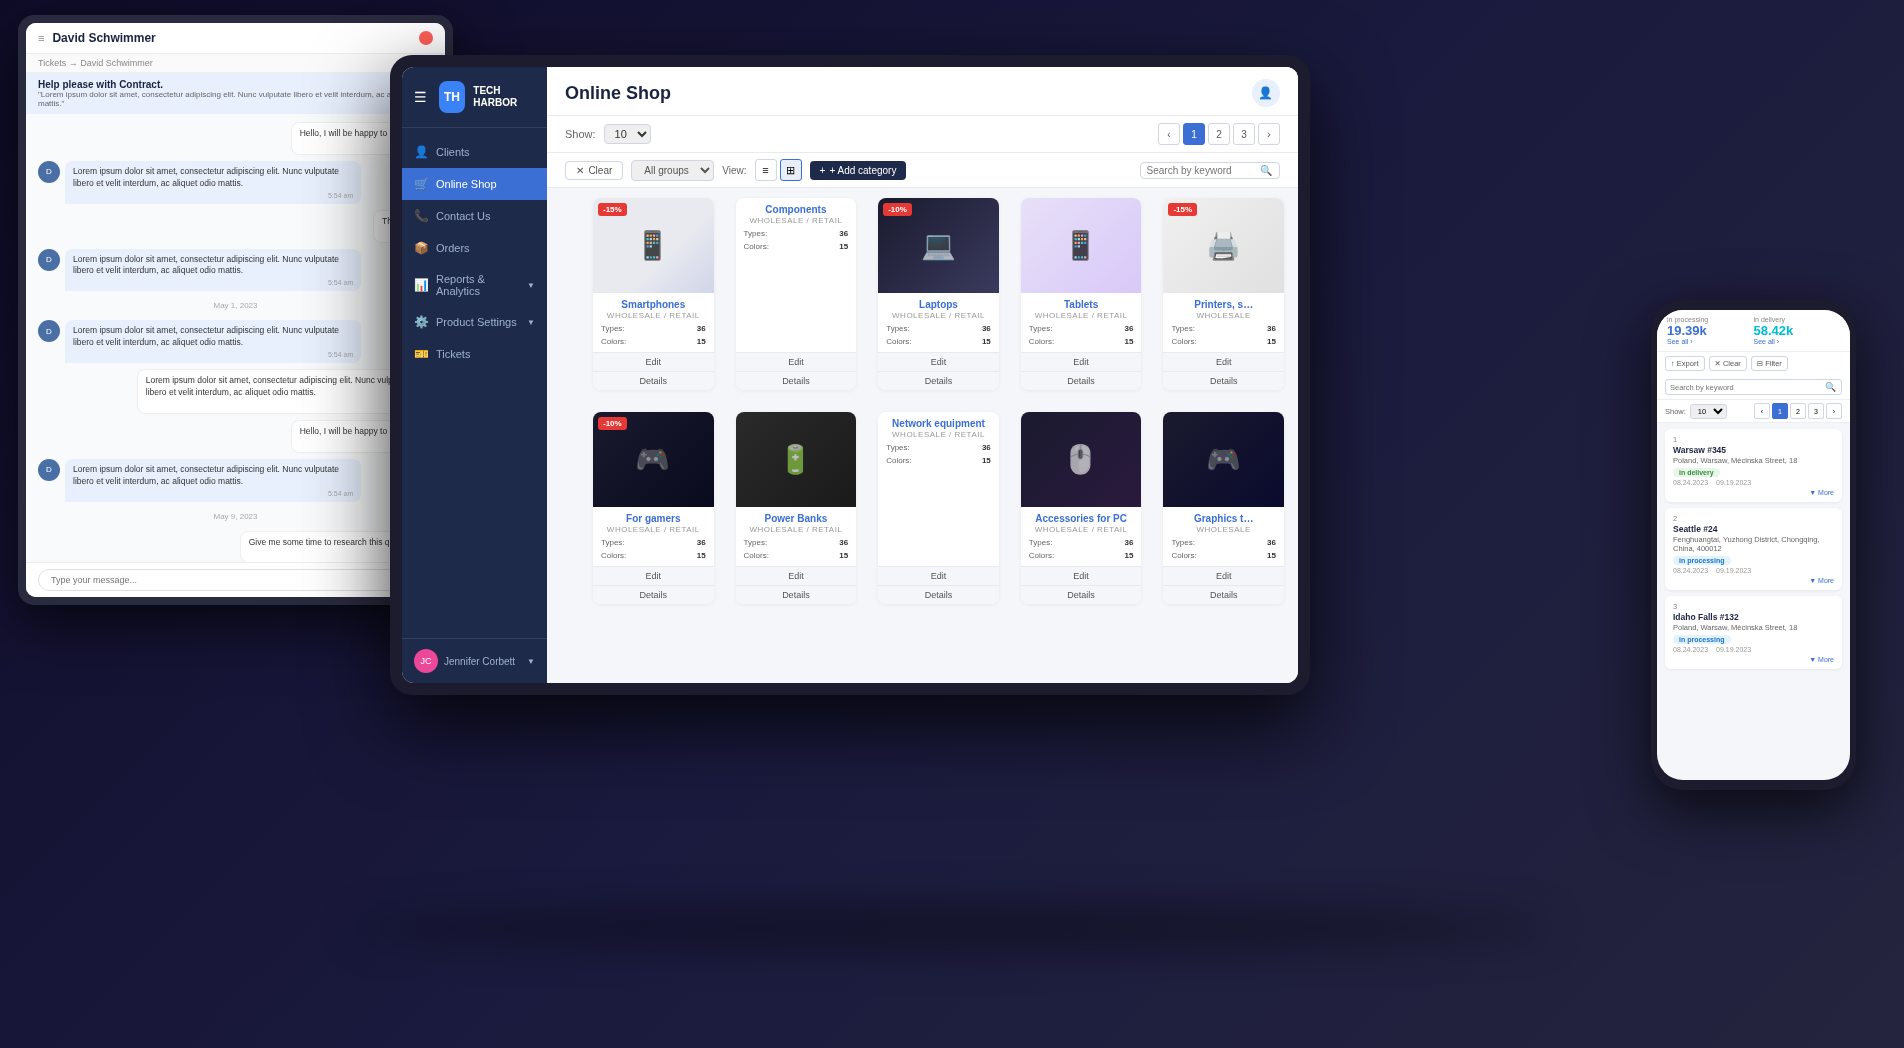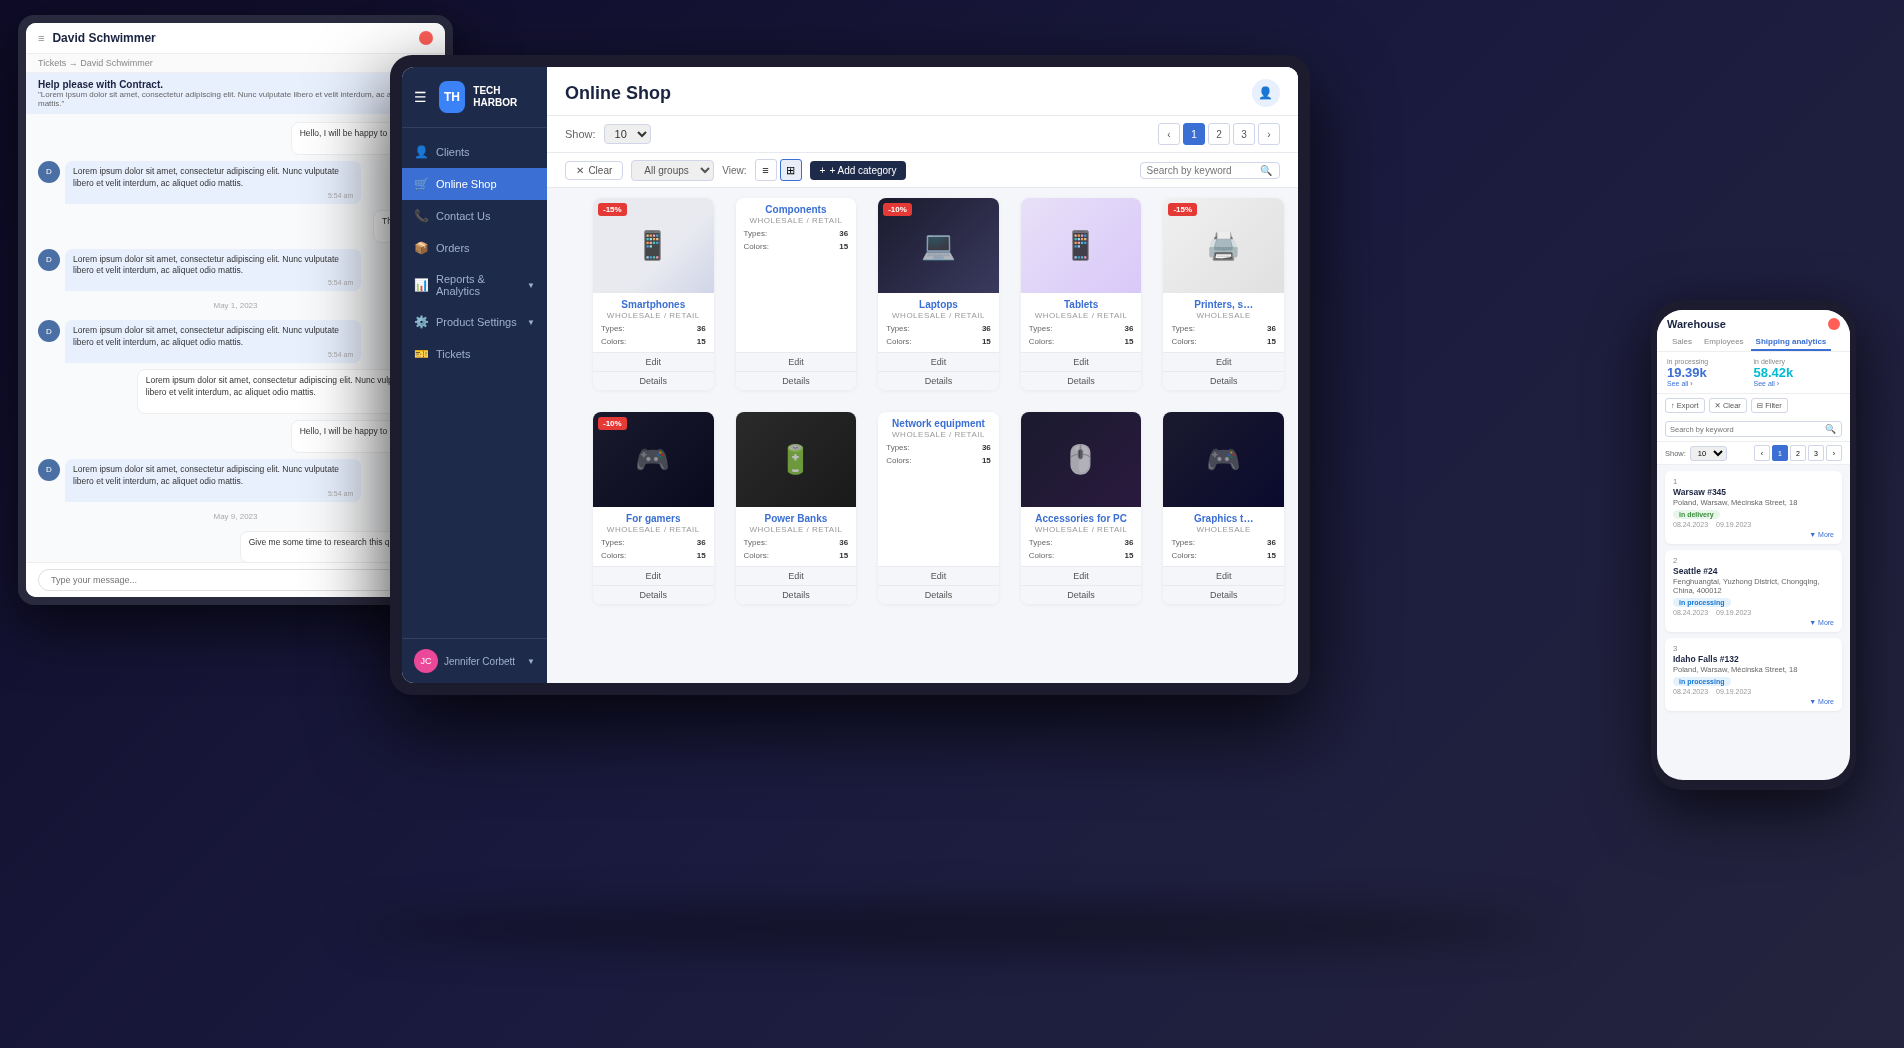--- a/index.html
+++ b/index.html
@@ -1133,31 +1133,20 @@
           </div>
 
         </div>
       </div>
     </div>
   </div>
 
   <div class="phone">
     <div class="phone-screen">
 
-      <div class="phone-header">
-        <div class="phone-title-row">
-          <span class="phone-title">Warehouse</span>
-          <div class="phone-close"></div>
-        </div>
-        <div class="phone-tabs">
-          <div class="phone-tab">Sales</div>
-          <div class="phone-tab">Employees</div>
-          <div class="phone-tab active">Shipping analytics</div>
-        </div>
-      </div>
 
       <div class="phone-stats">
         <div class="stat-box">
           <div class="stat-label">in processing</div>
           <div class="stat-value blue">19.39k</div>
           <div class="stat-see-all">See all ›</div>
         </div>
         <div class="stat-box">
           <div class="stat-label">in delivery</div>
           <div class="stat-value teal">58.42k</div>

